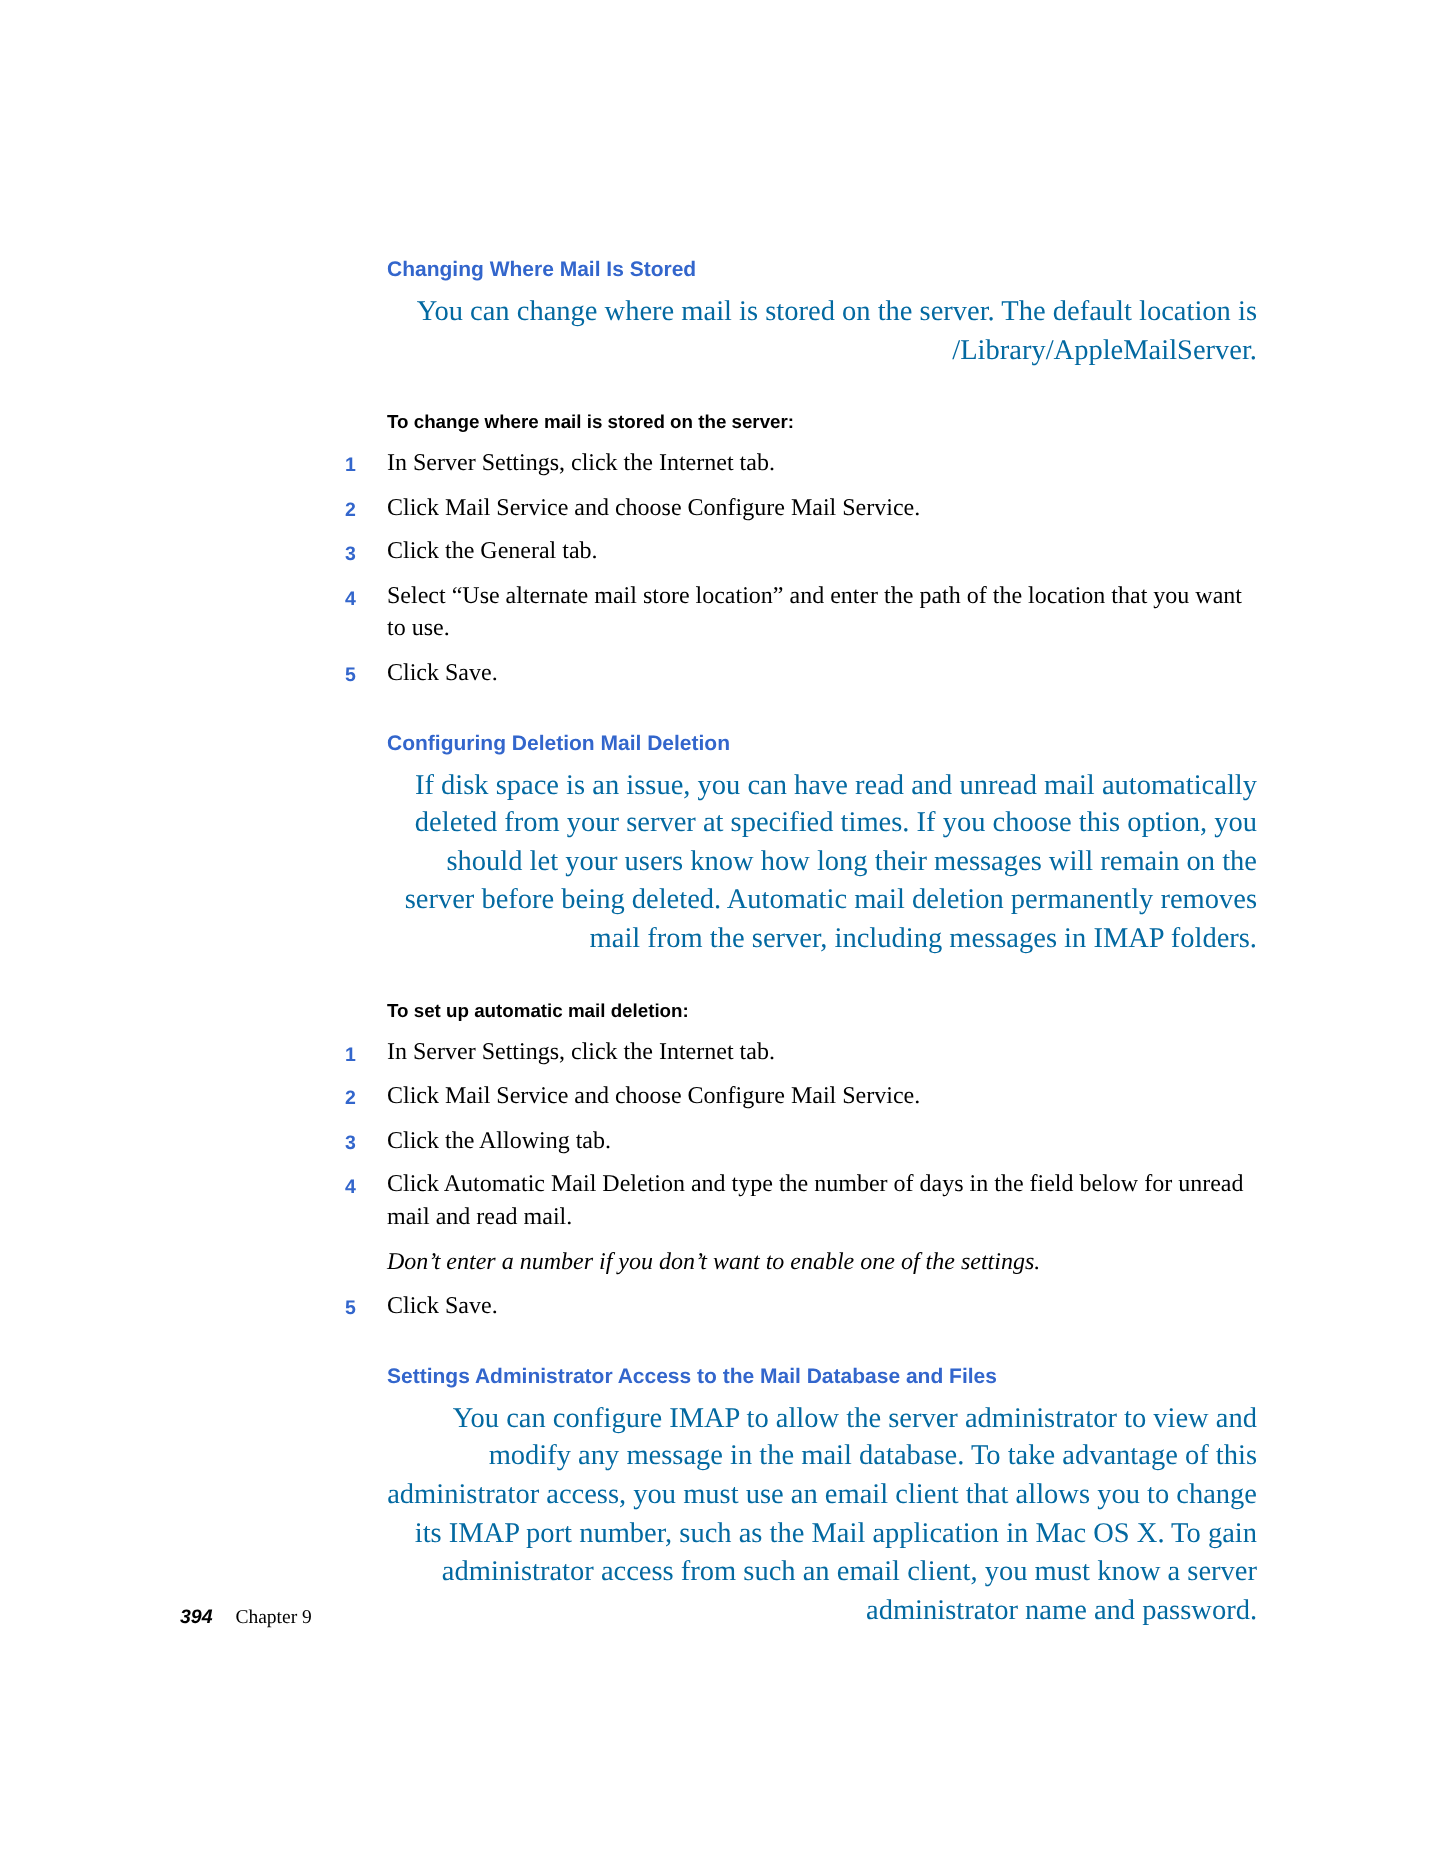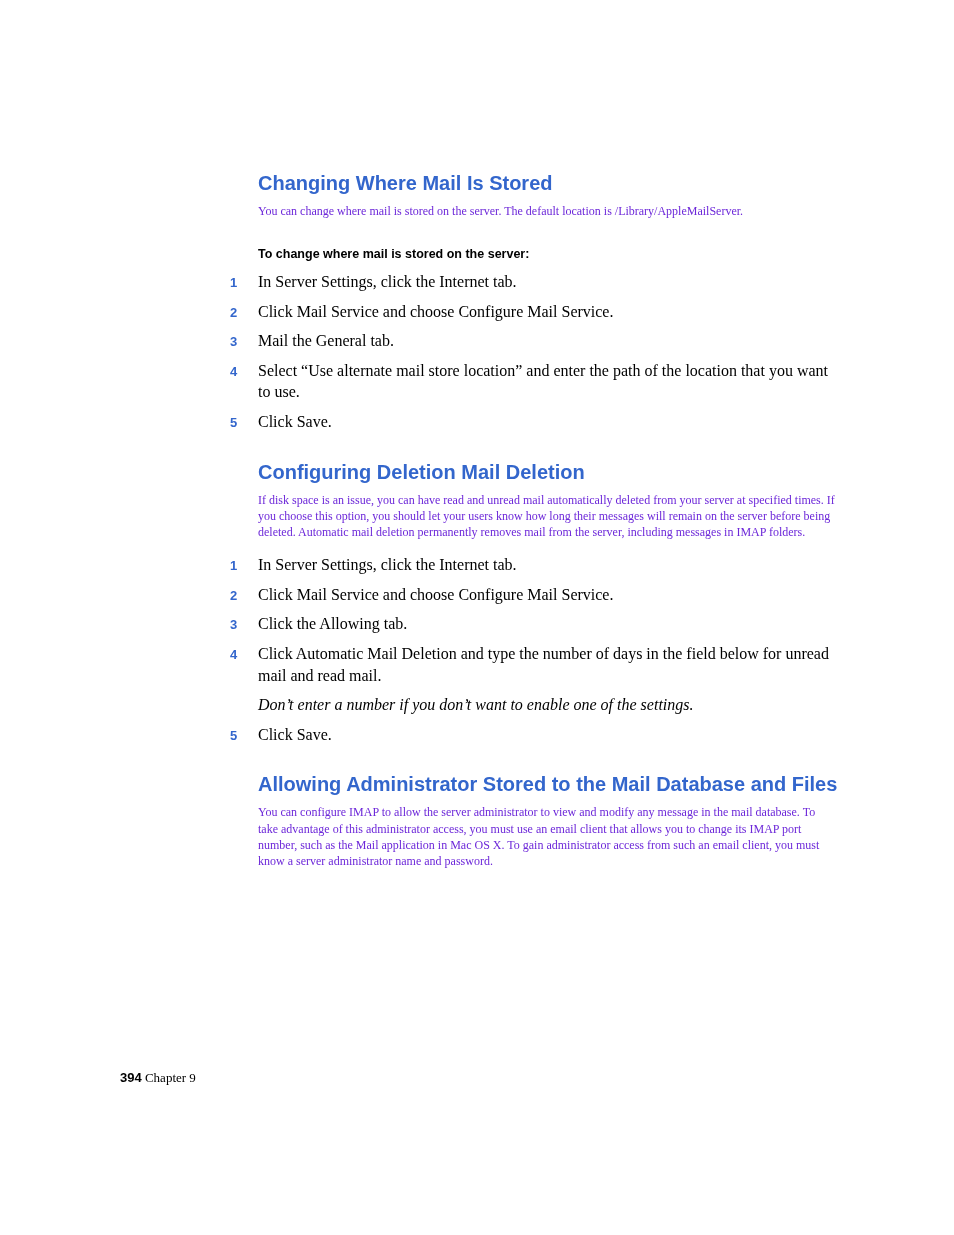--- a/index.html
+++ b/index.html
@@ -15,28 +15,29 @@
   }
   .page {
     position: absolute;
     left: 258px;
     top: 170px;
     width: 580px;
   }
   .section-heading {
     font-family: "Helvetica Neue", Arial, sans-serif;
     font-weight: 700;
-    font-size: 20px;
+    font-size: 14px;
     color: #3366cc;
     margin-bottom: 6px;
   }
   .body-text {
-    font-size: 12px;
-    color: #6d28d9;
+    font-size: 19px;
+    color: #0369a1;
     margin-bottom: 14px;
+    text-align: right;
   }
   .subhead {
     font-family: "Helvetica Neue", Arial, sans-serif;
     font-weight: 700;
     font-size: 12.5px;
     color: #000000;
     margin-top: 27px;
     margin-bottom: 8px;
   }
   .step-list {
@@ -78,21 +79,22 @@
   }
   .footer {
     position: absolute;
     left: 120px;
     bottom: 148px;
     font-size: 13px;
   }
   .footer-page {
     font-family: "Helvetica Neue", Arial, sans-serif;
     font-weight: 700;
-    margin-right: 0;
+    margin-right: 12px;
+    font-style: italic;
   }
   .footer-chapter {
     font-family: Garamond, "Times New Roman", serif;
   }
 </style>
 </head>
 <body>
 
 <div class="page">
 
@@ -104,36 +106,37 @@
       <li class="step-item">
         <span class="step-num">1</span>
         <span class="step-text">In Server Settings, click the Internet tab.</span>
       </li>
       <li class="step-item">
         <span class="step-num">2</span>
         <span class="step-text">Click Mail Service and choose Configure Mail Service.</span>
       </li>
       <li class="step-item">
         <span class="step-num">3</span>
-        <span class="step-text">Mail the General tab.</span>
+        <span class="step-text">Click the General tab.</span>
       </li>
       <li class="step-item">
         <span class="step-num">4</span>
         <span class="step-text">Select “Use alternate mail store location” and enter the path of the location that you want to use.</span>
       </li>
       <li class="step-item">
         <span class="step-num">5</span>
         <span class="step-text">Click Save.</span>
       </li>
     </ol>
   </div>
 
   <div class="section-block">
     <div class="section-heading">Configuring Deletion Mail Deletion</div>
     <div class="body-text">If disk space is an issue, you can have read and unread mail automatically deleted from your server at specified times. If you choose this option, you should let your users know how long their messages will remain on the server before being deleted. Automatic mail deletion permanently removes mail from the server, including messages in IMAP folders.</div>
+    <div class="subhead">To set up automatic mail deletion:</div>
     <ol class="step-list">
       <li class="step-item">
         <span class="step-num">1</span>
         <span class="step-text">In Server Settings, click the Internet tab.</span>
       </li>
       <li class="step-item">
         <span class="step-num">2</span>
         <span class="step-text">Click Mail Service and choose Configure Mail Service.</span>
       </li>
       <li class="step-item">
@@ -146,21 +149,21 @@
       </li>
       <div class="step-note">Don’t enter a number if you don’t want to enable one of the settings.</div>
       <li class="step-item">
         <span class="step-num">5</span>
         <span class="step-text">Click Save.</span>
       </li>
     </ol>
   </div>
 
   <div class="section-block">
-    <div class="section-heading">Allowing Administrator Stored to the Mail Database and Files</div>
+    <div class="section-heading">Settings Administrator Access to the Mail Database and Files</div>
     <div class="body-text">You can configure IMAP to allow the server administrator to view and modify any message in the mail database. To take advantage of this administrator access, you must use an email client that allows you to change its IMAP port number, such as the Mail application in Mac OS X. To gain administrator access from such an email client, you must know a server administrator name and password.</div>
   </div>
 
 </div>
 
 <div class="footer">
   <span class="footer-page">394</span>
   <span class="footer-chapter">Chapter 9</span>
 </div>
 

